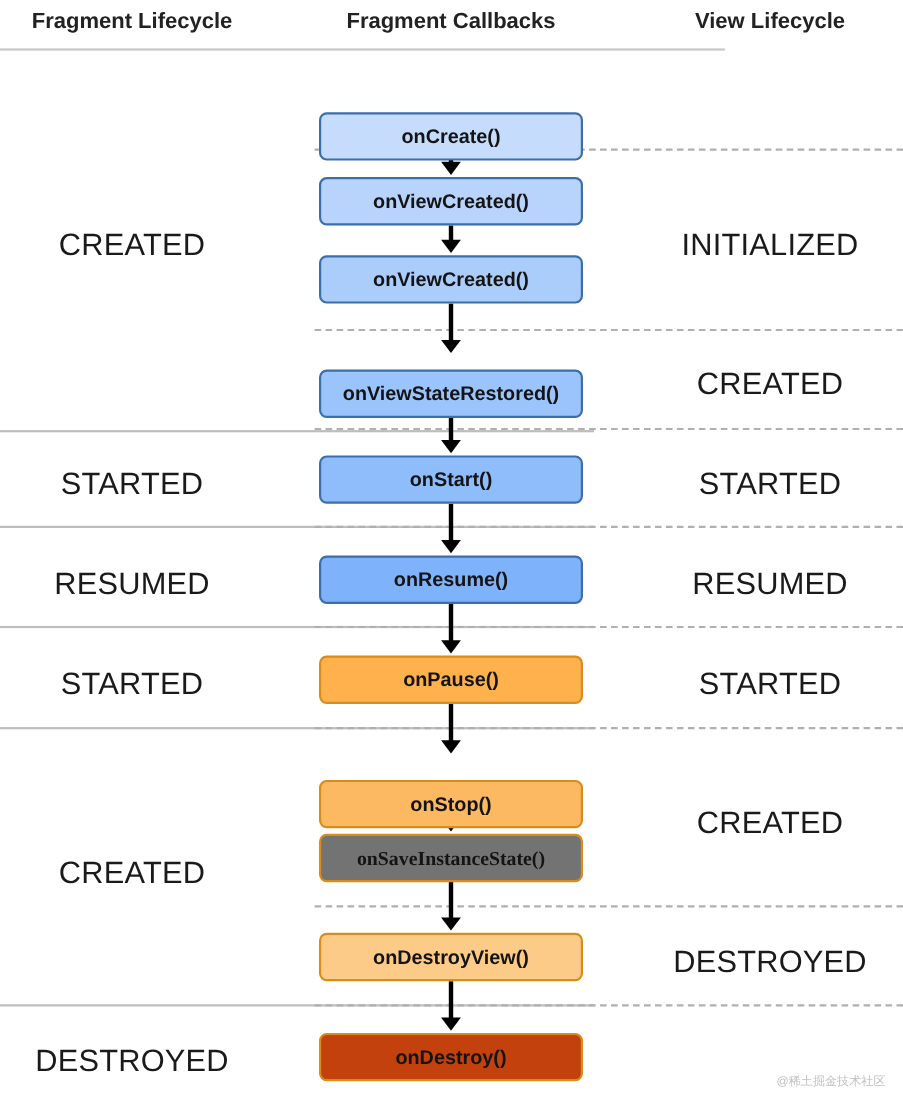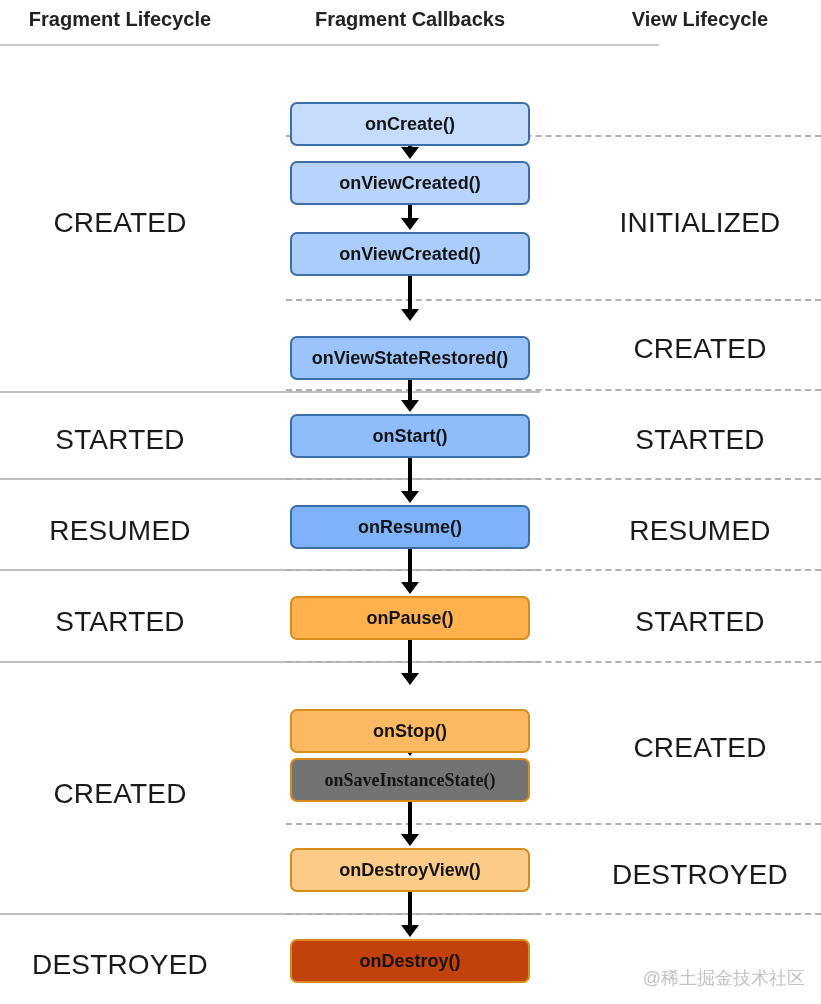--- a/index.html
+++ b/index.html
@@ -103,21 +103,21 @@
     border-left: 9px solid transparent;
     border-right: 9px solid transparent;
     border-top: 12px solid #000000;
   }
 
   
   .watermark {
     position: absolute;
     right: 16px;
     bottom: 14px;
-    font-size: 18px;
+    font-size: 11px;
     color: #c2c2c2;
     white-space: nowrap;
   }
 </style>
 </head>
 <body>
 
 <div id="diagram">
 
   <div class="header-row">

